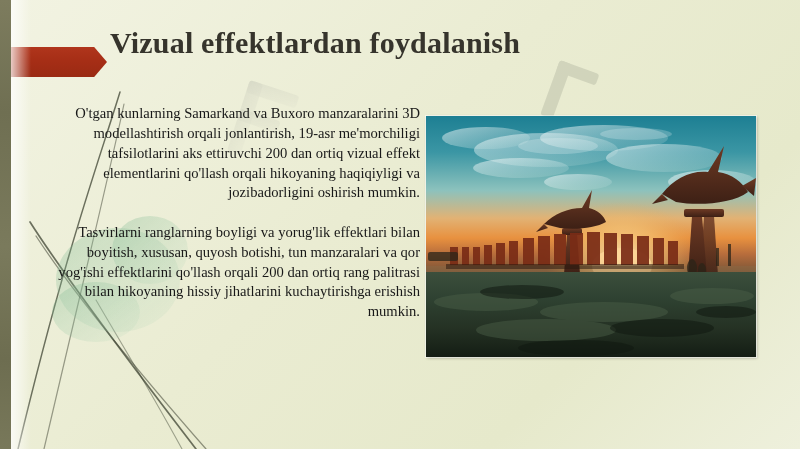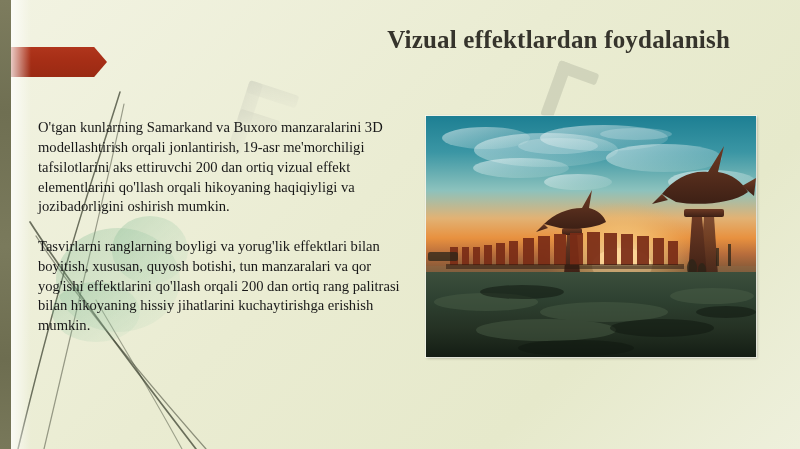--- a/index.html
+++ b/index.html
@@ -67,37 +67,37 @@
     clip-path: polygon(0 0, 88% 0, 100% 50%, 88% 100%, 0 100%);
     z-index: 5;
   }
 
   
   .title {
     position: absolute;
     left: 110px;
     top: 26px;
     width: 620px;
-    text-align: right;
-    font-size: 25px;
+    text-align: left;
+    font-size: 30px;
     font-weight: bold;
     color: #36342c;
     letter-spacing: .2px;
     z-index: 7;
     font-family: "Liberation Serif", "DejaVu Serif", serif;
   }
 
   
   .body-col {
     position: absolute;
     left: 38px;
-    top: 118px;
+    top: 104px;
     width: 382px;
     z-index: 7;
-    text-align: left;
+    text-align: right;
     color: #181818;
     font-size: 14.6px;
     line-height: 1.36;
     font-family: "Liberation Serif", "DejaVu Serif", serif;
   }
   .para { margin: 0; }
   .para + .para { margin-top: 1.35em; }
 
   
   .photo {

